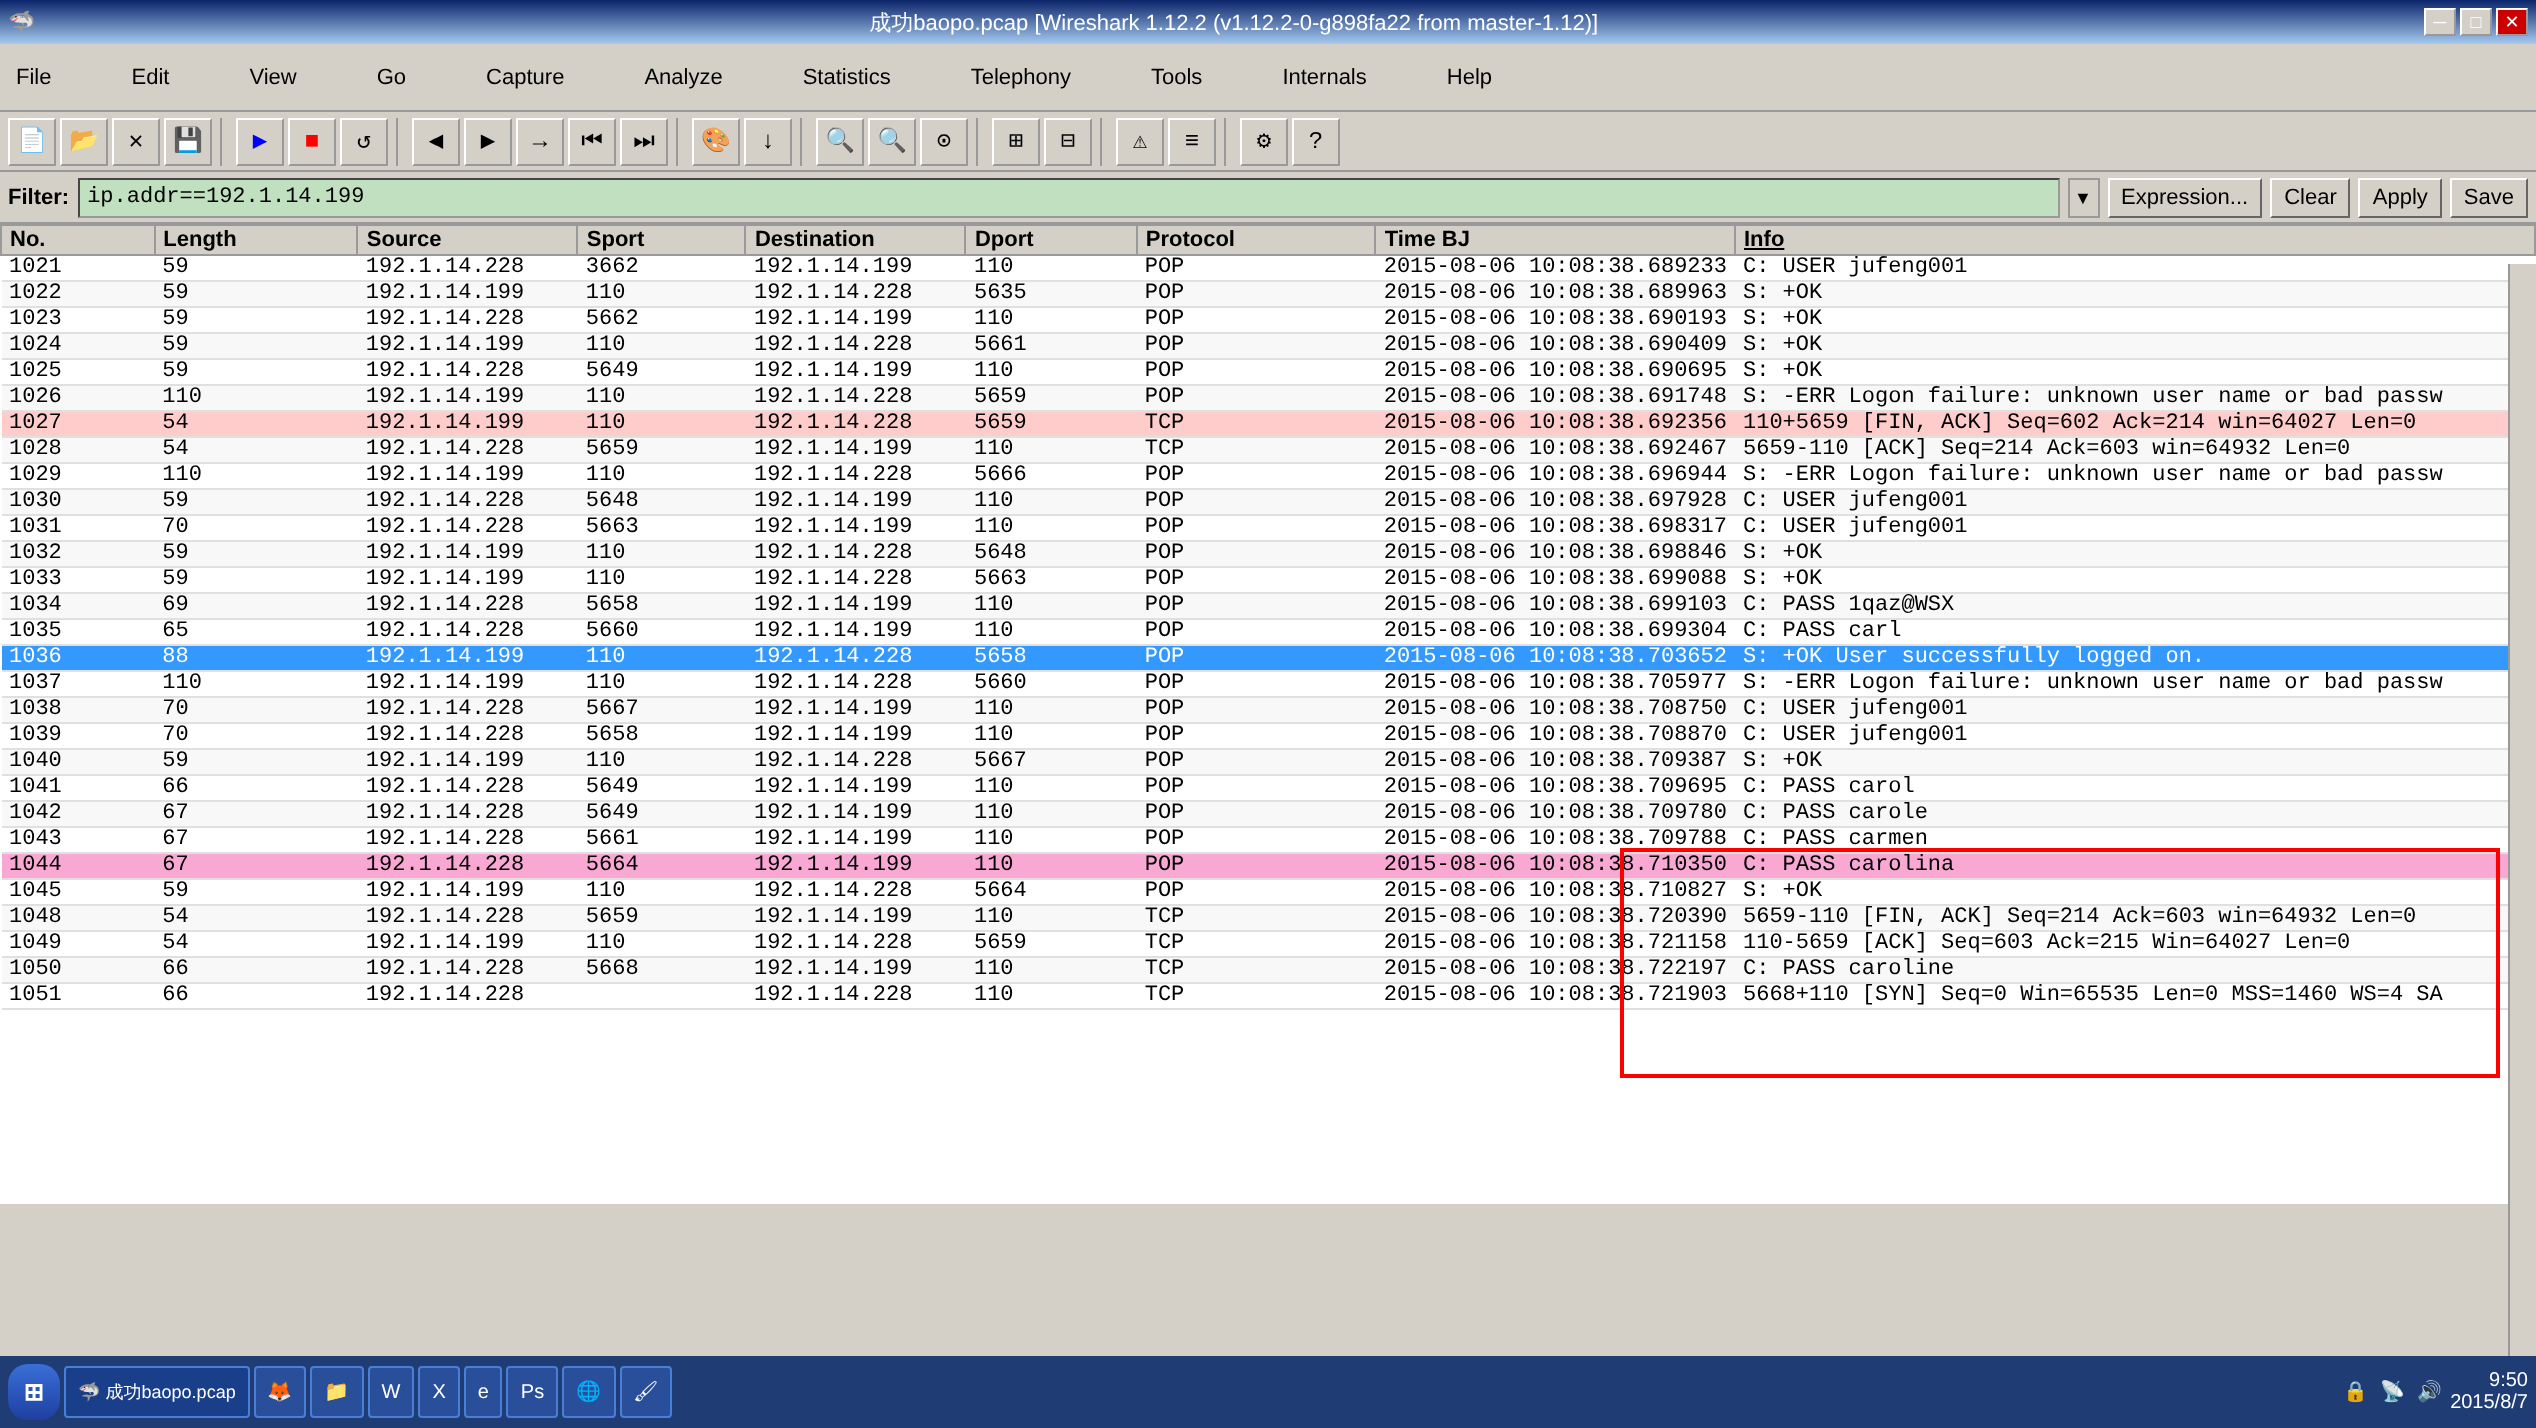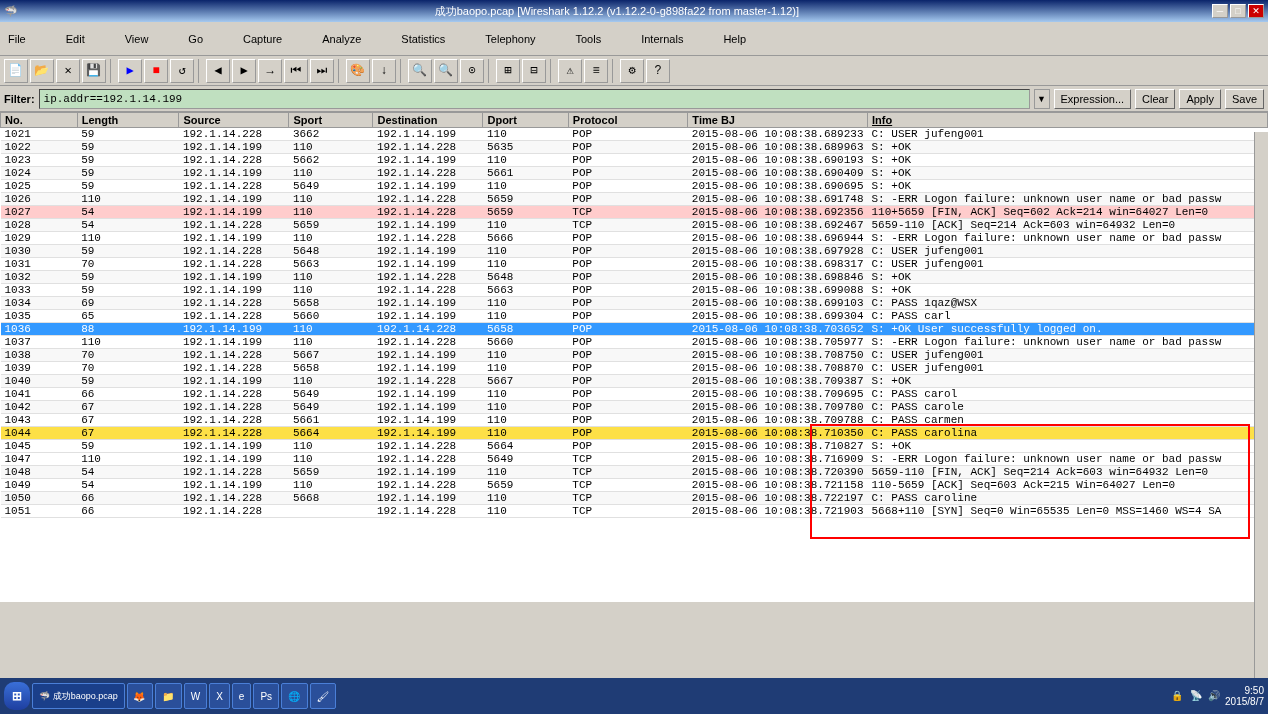--- a/index.html
+++ b/index.html
@@ -589,52 +589,41 @@
               <td>1043</td>
               <td>67</td>
               <td>192.1.14.228</td>
               <td>5661</td>
               <td>192.1.14.199</td>
               <td>110</td>
               <td>POP</td>
               <td>2015-08-06 10:08:38.709788</td>
               <td style="max-width: 400px; overflow: hidden; text-overflow: ellipsis;">C: PASS carmen</td>
             </tr>
-            <tr style="background: #fde047;">
+            <tr style="background: #f9a8d4;">
               <td>1044</td>
               <td>67</td>
               <td>192.1.14.228</td>
               <td>5664</td>
               <td>192.1.14.199</td>
               <td>110</td>
               <td>POP</td>
               <td>2015-08-06 10:08:38.710350</td>
               <td style="max-width: 400px; overflow: hidden; text-overflow: ellipsis;">C: PASS carolina</td>
             </tr>
             <tr style="">
               <td>1045</td>
               <td>59</td>
               <td>192.1.14.199</td>
               <td>110</td>
               <td>192.1.14.228</td>
               <td>5664</td>
               <td>POP</td>
               <td>2015-08-06 10:08:38.710827</td>
               <td style="max-width: 400px; overflow: hidden; text-overflow: ellipsis;">S: +OK</td>
-            </tr>
-            <tr style="">
-              <td>1047</td>
-              <td>110</td>
-              <td>192.1.14.199</td>
-              <td>110</td>
-              <td>192.1.14.228</td>
-              <td>5649</td>
-              <td>TCP</td>
-              <td>2015-08-06 10:08:38.716909</td>
-              <td style="max-width: 400px; overflow: hidden; text-overflow: ellipsis;">S: -ERR Logon failure: unknown user name or bad passw</td>
             </tr>
             <tr style="background: rgb(248, 248, 248);">
               <td>1048</td>
               <td>54</td>
               <td>192.1.14.228</td>
               <td>5659</td>
               <td>192.1.14.199</td>
               <td>110</td>
               <td>TCP</td>
               <td>2015-08-06 10:08:38.720390</td>

